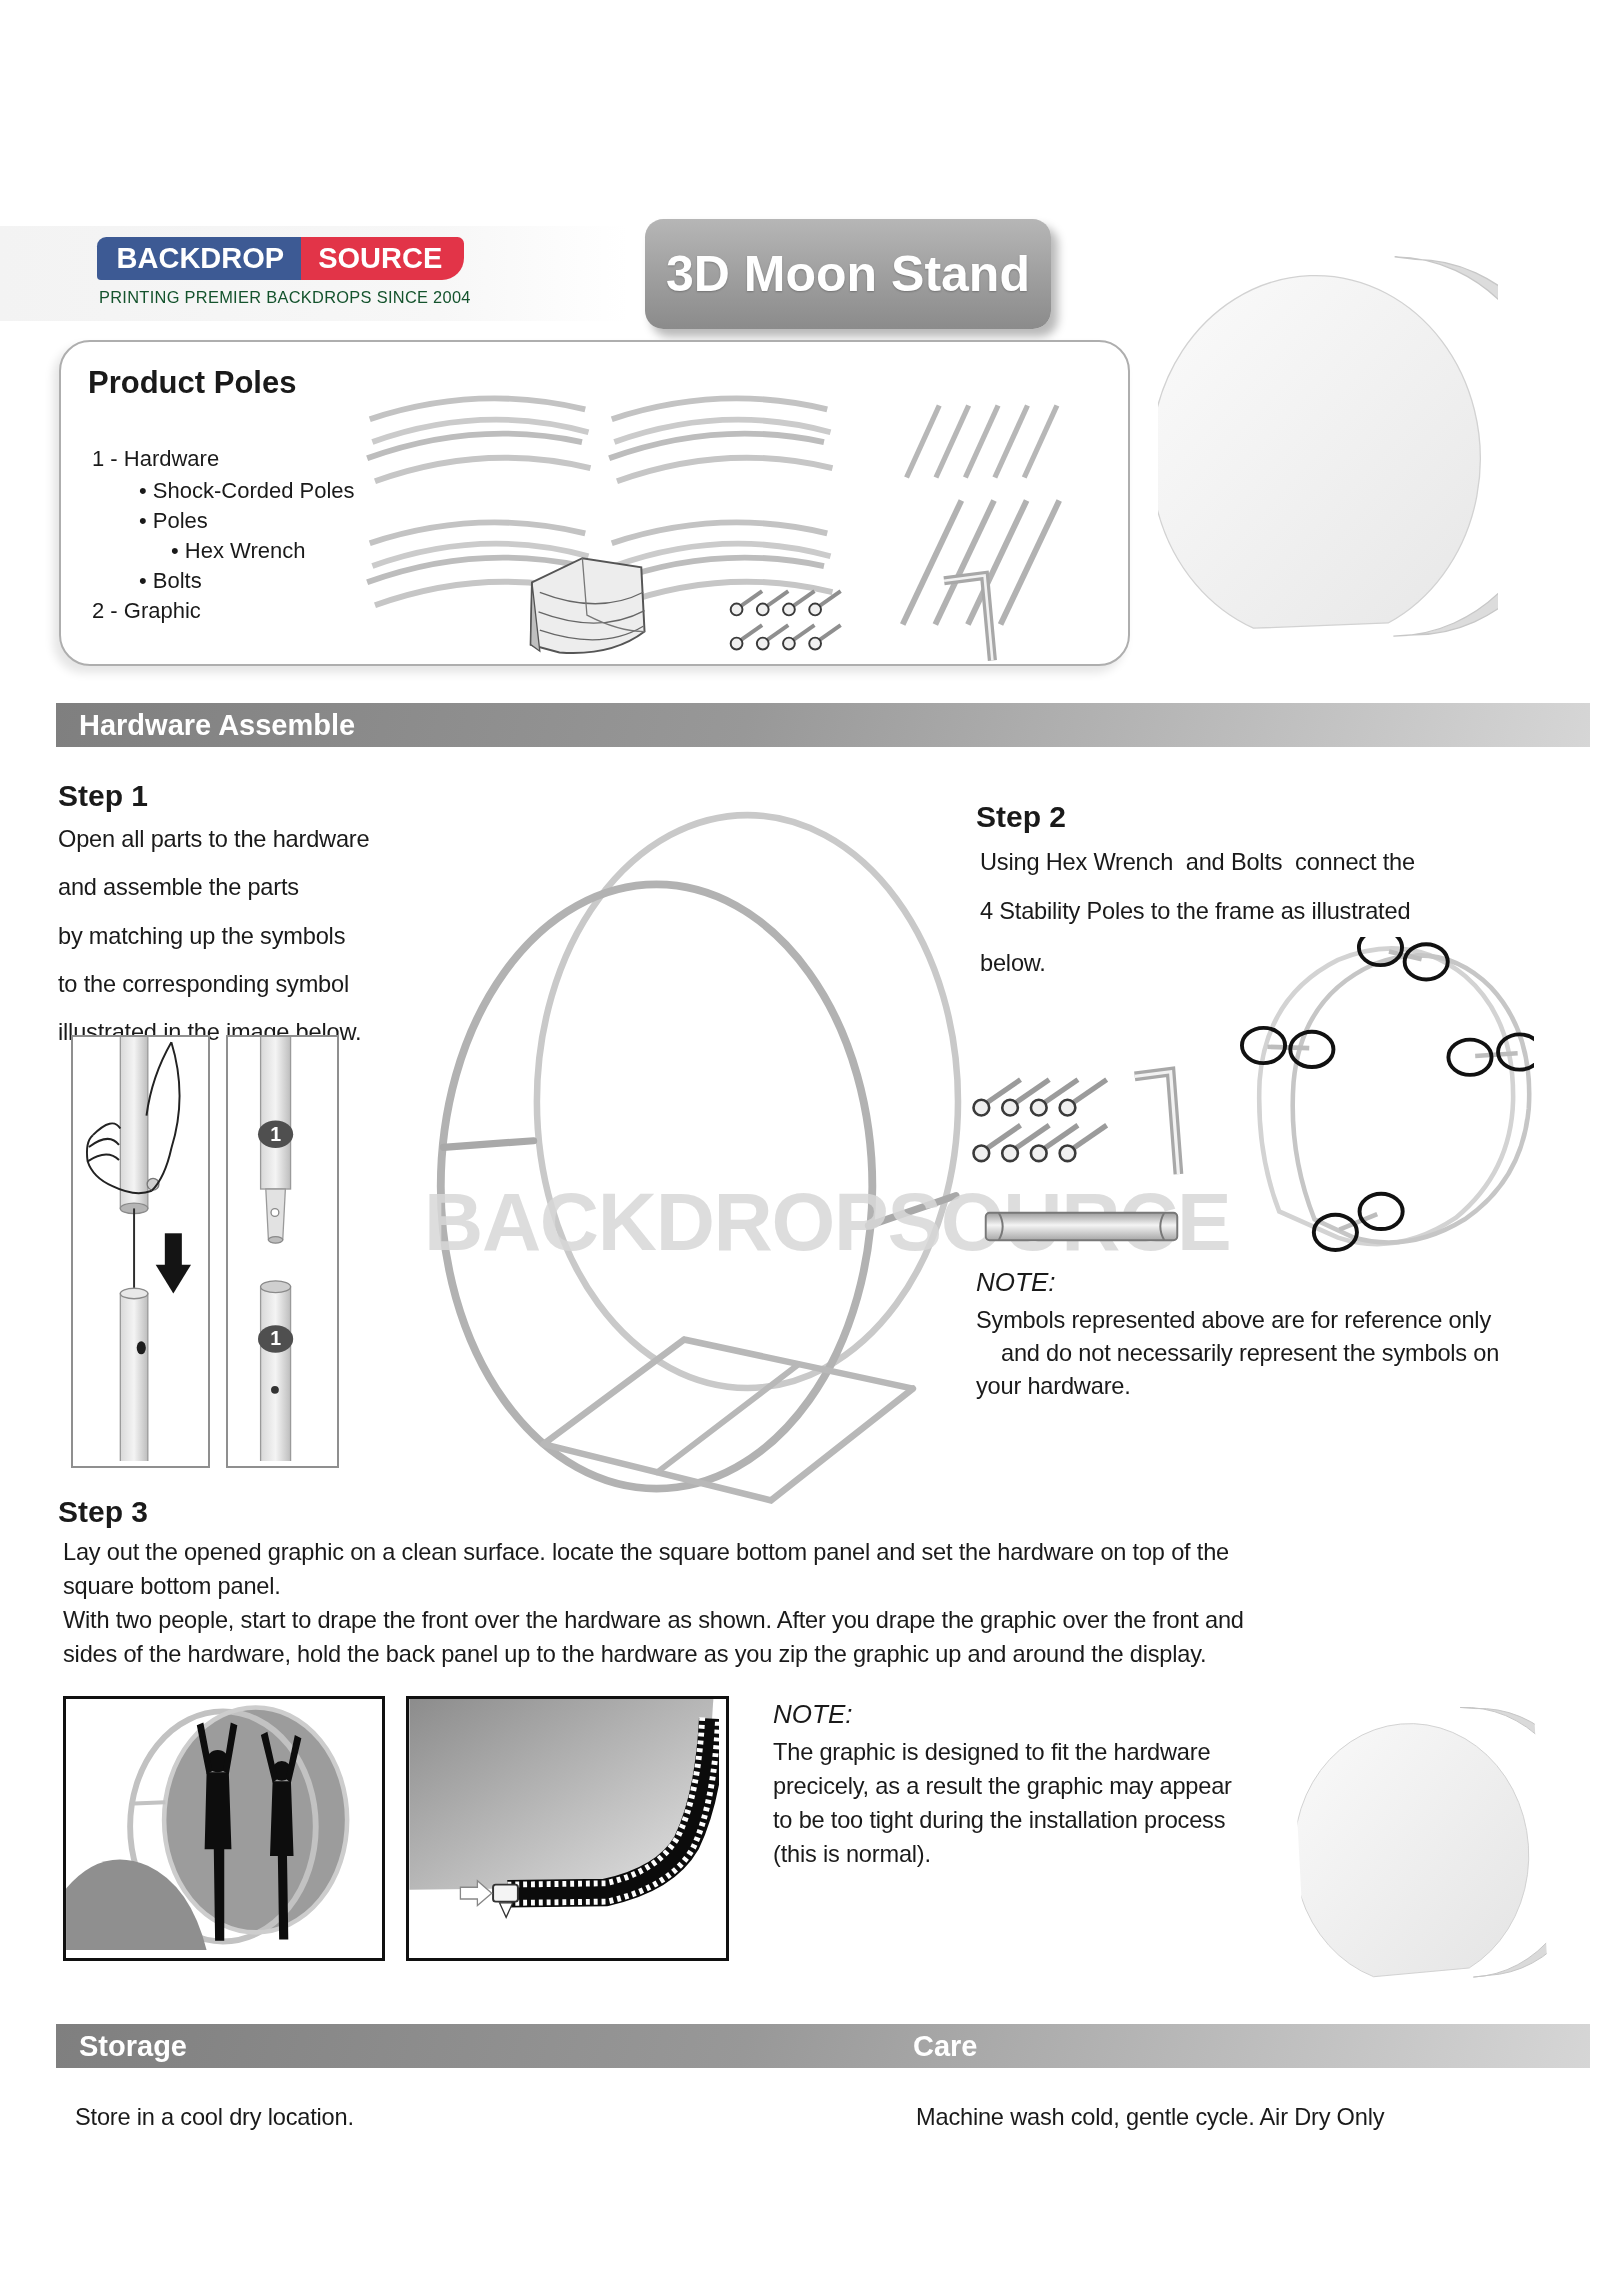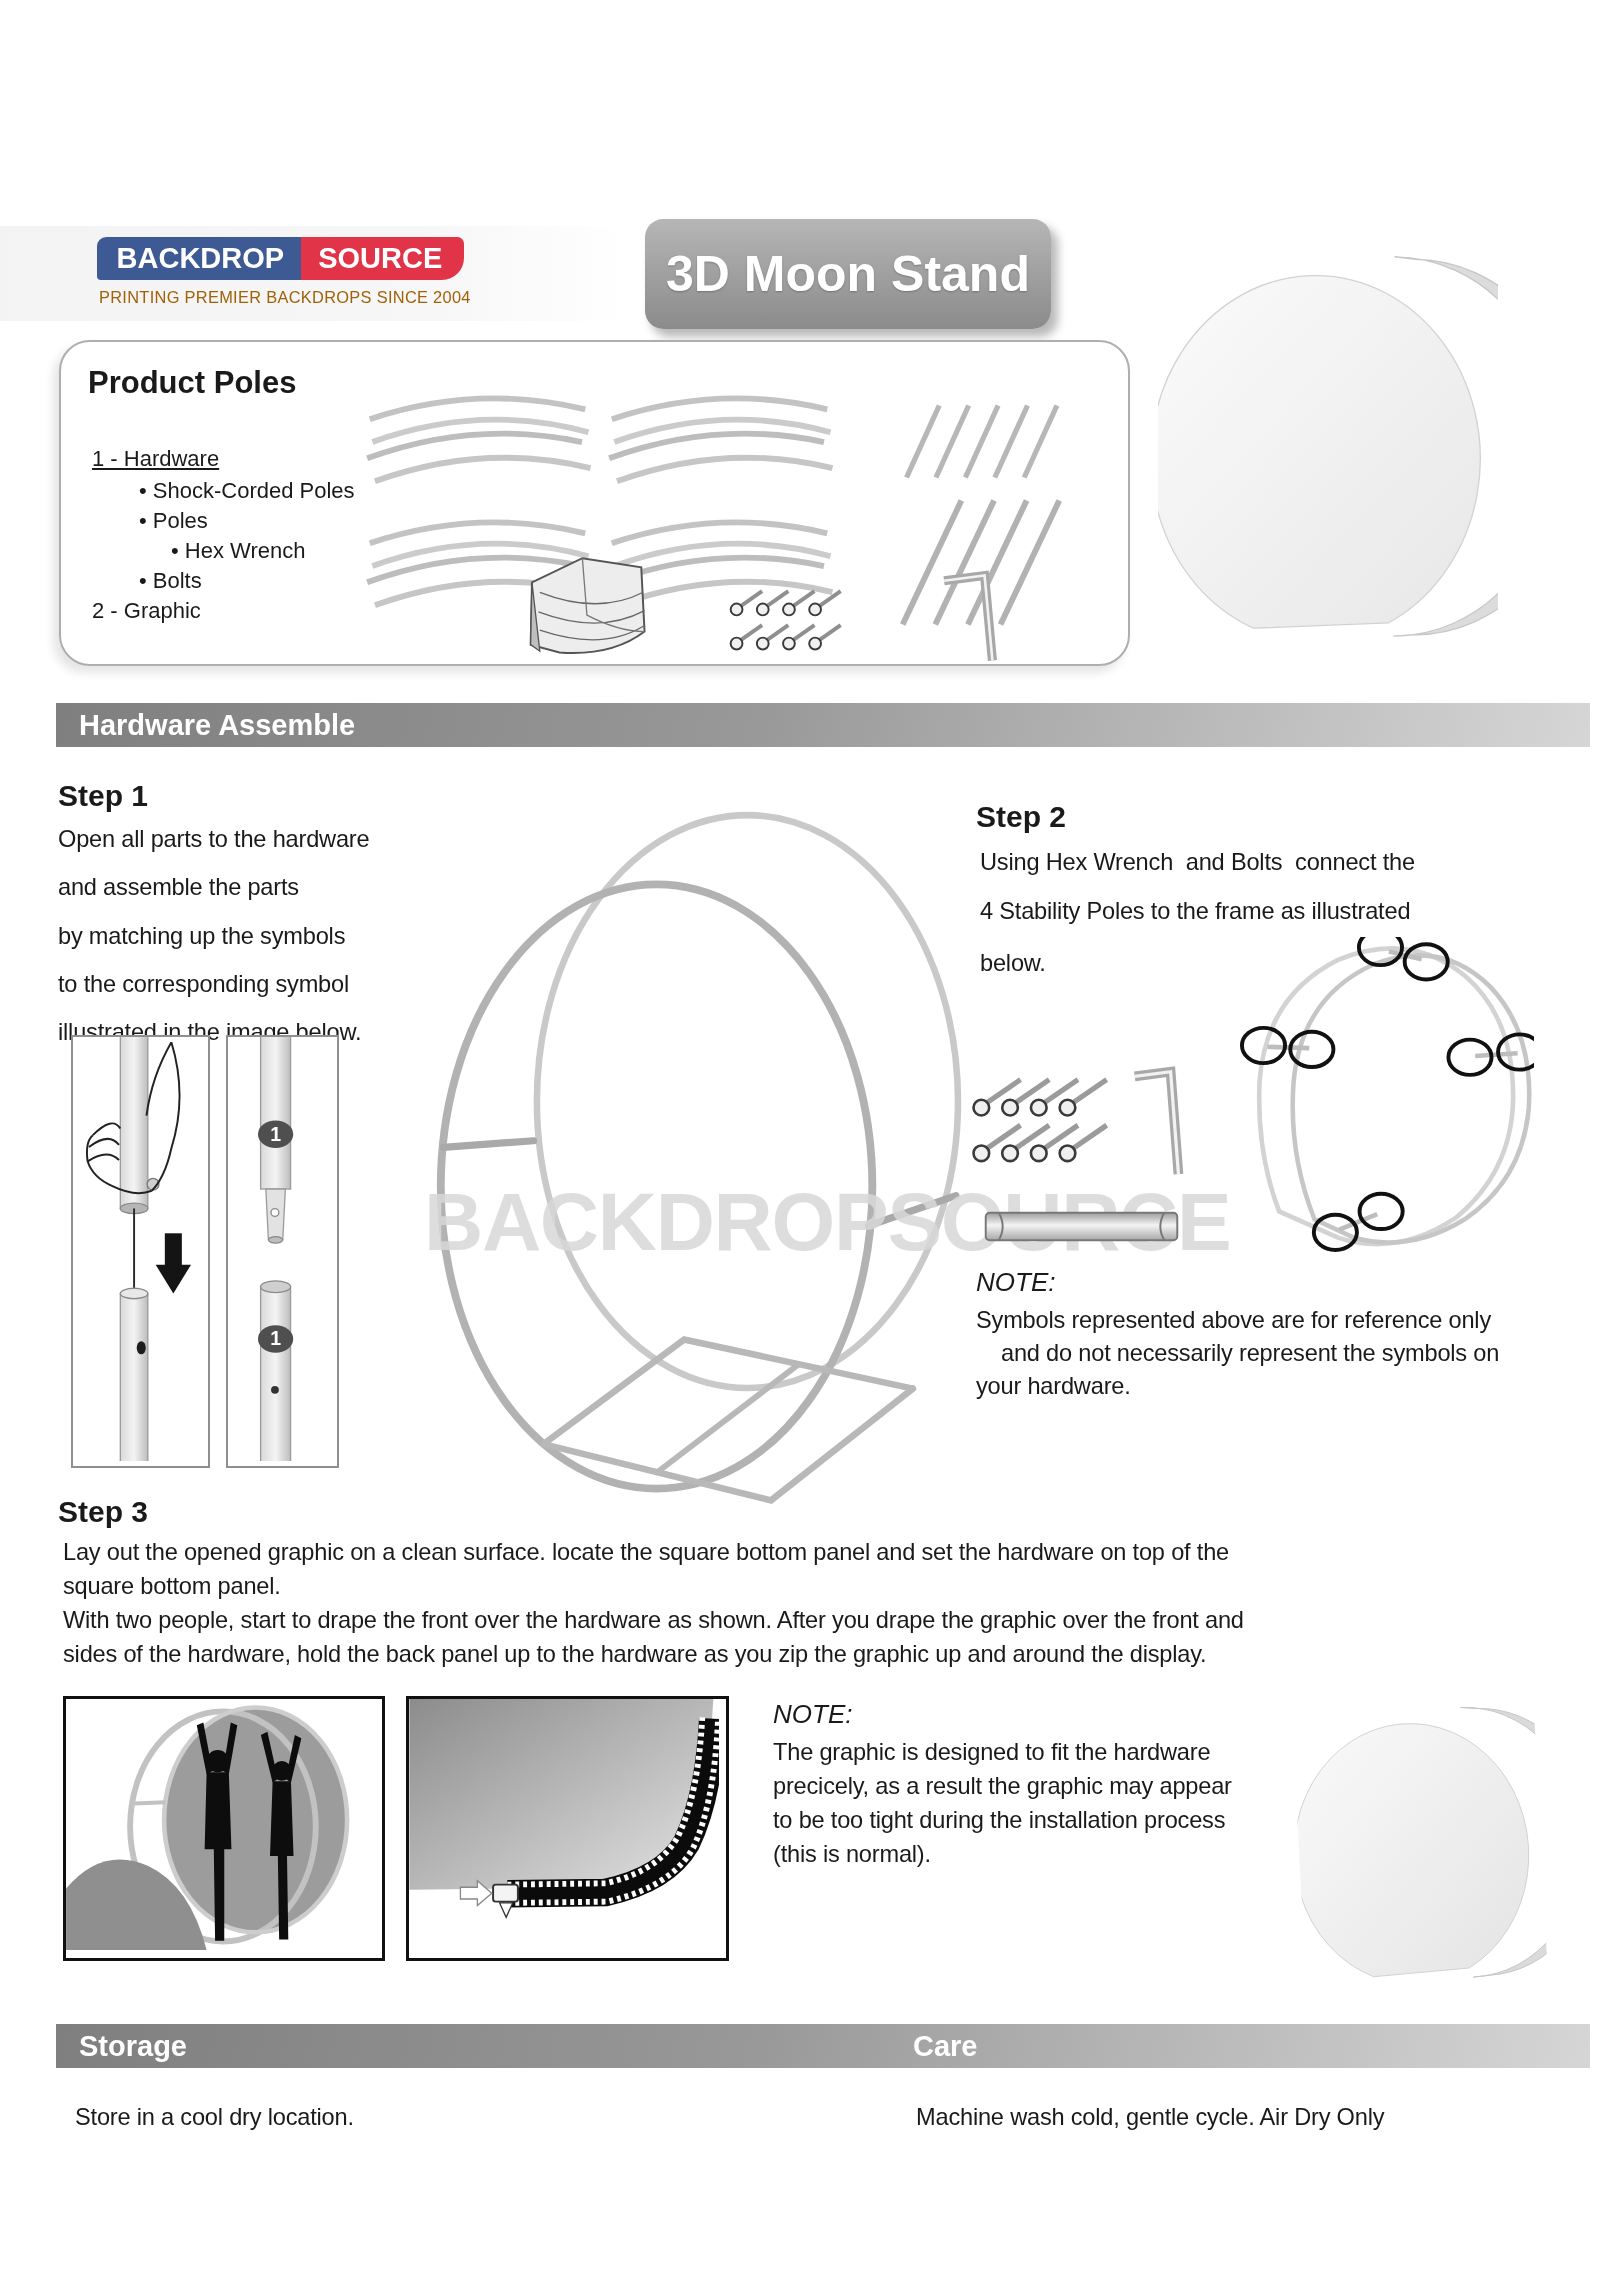--- a/index.html
+++ b/index.html
@@ -7,32 +7,32 @@
         font-family:"Liberation Sans", sans-serif;color:#1a1a1a;}
   .abs{position:absolute;}
   
   #logo-band{left:0;top:226px;width:628px;height:95px;
      background:linear-gradient(to right,#f3f3f3 0%,#f7f7f7 70%,#ffffff 100%);}
   #logo{left:97px;top:237px;height:43px;display:flex;}
   #logo-primary{background:#3d5a94;color:#fff;font-weight:bold;font-size:29px;
      display:flex;align-items:center;padding:0 17px 0 19.6px;border-radius:9.2px 0 0 3.9px;}
   #logo-secondary{background:#e23448;color:#fff;font-weight:600;font-size:29px;
      display:flex;align-items:center;padding:0 22px 0 17px;border-radius:0 6.5px 22px 0;}
-  #logo-tagline{left:99px;top:288px;font-size:16.4px;letter-spacing:0.3px;color:#a16207;white-space:nowrap;}
+  #logo-tagline{left:99px;top:288px;font-size:16.4px;letter-spacing:0.3px;color:#14532d;white-space:nowrap;}
   #title-banner{left:645px;top:219px;width:406px;height:110px;border-radius:18.3px;
      background:linear-gradient(to bottom,#b6b6b6 0%,#a2a2a2 45%,#8b8b8b 100%);
      box-shadow:6.5px 7.9px 9.2px rgba(0,0,0,.28);
      display:flex;align-items:center;justify-content:center;}
   #title-banner span{color:#fff;font-weight:bold;font-size:50px;text-shadow:0 1.3px 2px rgba(0,0,0,.25);white-space:nowrap;}
   
   #parts-box{left:59px;top:340px;width:1067px;height:322px;background:#fff;
      border:2px solid #aeaeae;border-radius:31px;box-shadow:-5.2px 6.5px 9.2px rgba(0,0,0,.10);}
   #parts-title{left:88px;top:365px;font-size:31px;font-weight:bold;}
   .parts-line{font-size:22px;white-space:nowrap;}
-  #pp-g1{left:92px;top:446px;text-decoration:underline;}
+  #pp-g1{left:92px;top:446px;}
   #pp-b0{left:139px;top:478px;}
   #pp-b1{left:139px;top:508px;}
   #pp-b2{left:139px;top:538px;margin-left:32px;}
   #pp-b3{left:139px;top:568px;}
   #pp-g2{left:92px;top:598px;}
   
   .bar{left:56px;width:1534px;height:44px;color:#fff;font-weight:bold;font-size:29px;
      background:linear-gradient(105deg,#7f7f7f 0%,#989898 45%,#d6d6d6 100%);
      display:flex;align-items:center;}
   #bar-hardware{top:703px;padding-left:0;}

